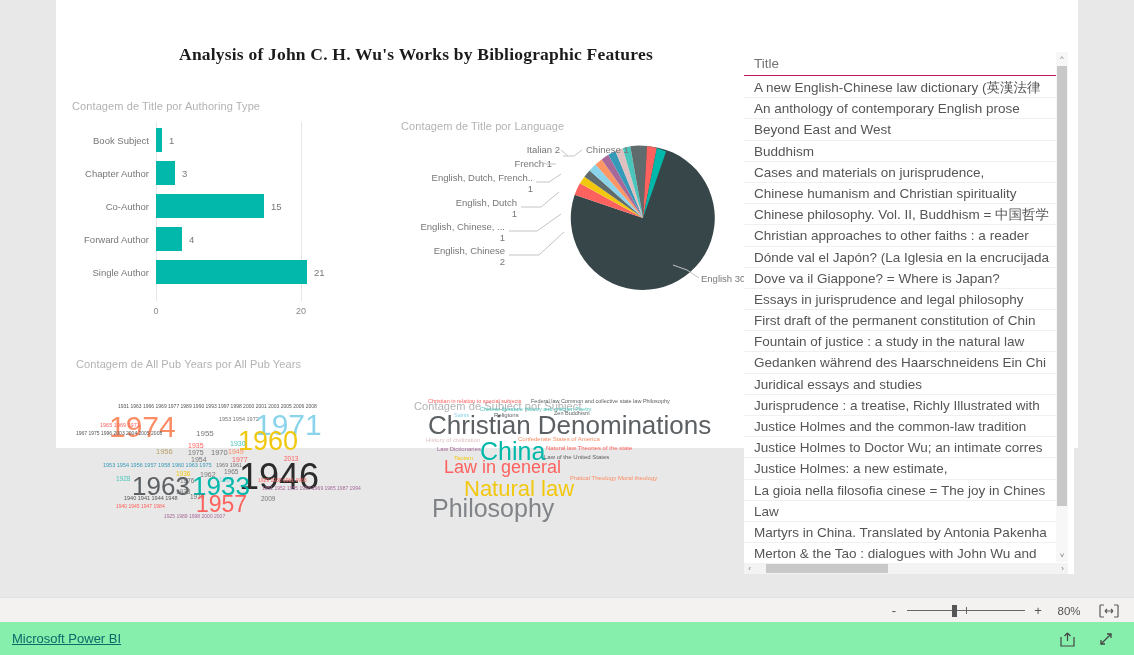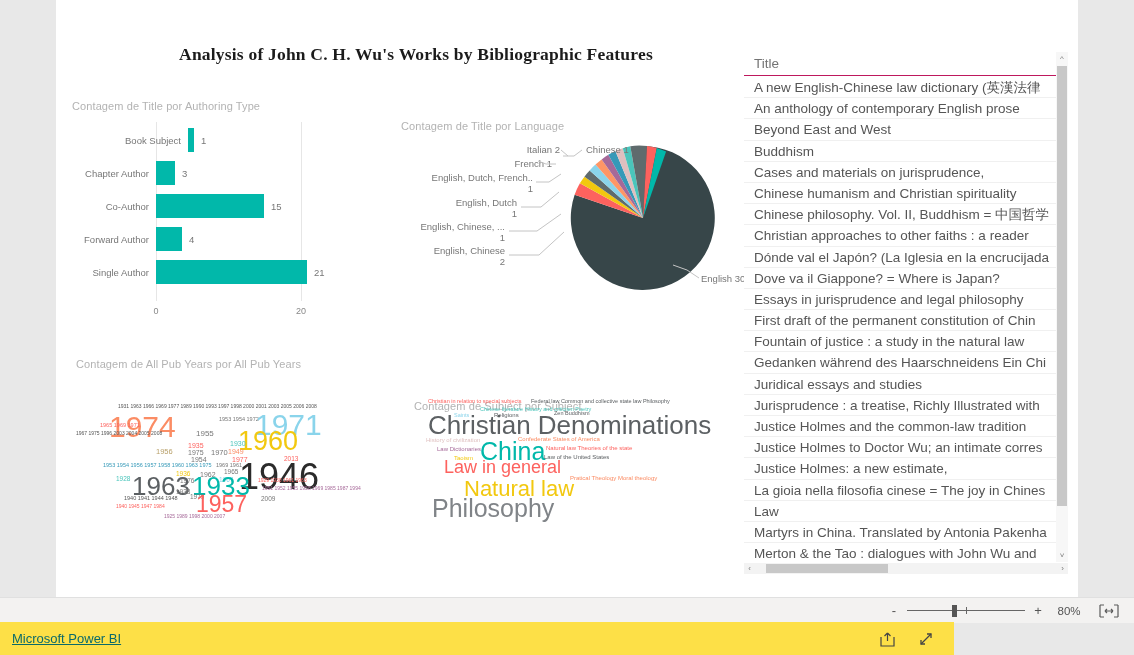--- a/index.html
+++ b/index.html
@@ -6,21 +6,21 @@
   body{
     width:1134px;height:655px;overflow:hidden;
     background:#e8e8e8;
     font-family:"Liberation Sans",sans-serif;
     -webkit-font-smoothing:antialiased;
   }
   .app{position:relative;width:1134px;height:655px;}
 
   
   .canvas{
-    position:absolute;left:56px;top:0;width:1022px;height:597px;
+    position:absolute;left:56px;top:0;width:1022px;height:448px;
     background:#ffffff;
   }
   .right-gutter{position:absolute;left:1078px;top:0;width:56px;height:597px;background:#e8e8e8;}
 
   .report-title{
     position:absolute;left:0;top:44px;width:720px;
     text-align:center;
     font-family:"Liberation Serif",serif;
     font-weight:bold;font-size:17.5px;color:#1b1b1b;
     letter-spacing:.2px;
@@ -102,22 +102,22 @@
   }
   .zb-minus,.zb-plus{font-size:13px;color:#555;width:16px;text-align:center;}
   .slider{position:relative;width:118px;height:14px;margin:0 5px;}
   .slider-track{position:absolute;left:0;top:6px;width:118px;height:1px;background:#666;}
   .slider-mid{position:absolute;left:59px;top:3px;width:1px;height:7px;background:#666;}
   .slider-thumb{position:absolute;left:45px;top:1px;width:5px;height:12px;background:#555;}
   .zoom-pct{font-size:11.5px;color:#555;width:46px;text-align:center;}
   .fit-icon{width:22px;height:14px;margin:0 14px 0 6px;position:relative;}
 
   .footer{
-    position:absolute;left:0;top:622px;width:954px;height:33px;
-    background:#fde047;display:flex;align-items:center;
+    position:absolute;left:0;top:622px;width:1134px;height:33px;
+    background:#86efac;display:flex;align-items:center;
   }
   .brand{
     margin-left:12px;font-size:13px;color:#0b6a6a;
     text-decoration:underline;cursor:pointer;
   }
   .footer-spacer{flex:1;}
   .foot-icon{width:20px;height:20px;margin-right:18px;position:relative;}
 </style>
 </head>
 <body>
@@ -127,21 +127,21 @@
   <div class="canvas">
 
     <div class="report-title">Analysis of John C. H. Wu's Works by Bibliographic Features</div>
 
     <div class="bar-vis">
       <div class="vis-title" style="left:0;top:0;">Contagem de Title por Authoring Type</div>
       <div class="bar-plot">
         <div class="bar-axis-line" style="left:0;"></div>
         <div class="bar-axis-line" style="left:145px;"></div>
 
-        <div class="bar-row" style="top:0px;margin-left:32px;">
+        <div class="bar-row" style="top:0px;">
           <span class="bar-cat">Book Subject</span>
           <span class="bar-fill" style="width:6.3px;"></span>
           <span class="bar-val" style="left:13px;">1</span>
         </div>
         <div class="bar-row" style="top:33px;">
           <span class="bar-cat">Chapter Author</span>
           <span class="bar-fill" style="width:19px;"></span>
           <span class="bar-val" style="left:26px;">3</span>
         </div>
         <div class="bar-row" style="top:66px;">

